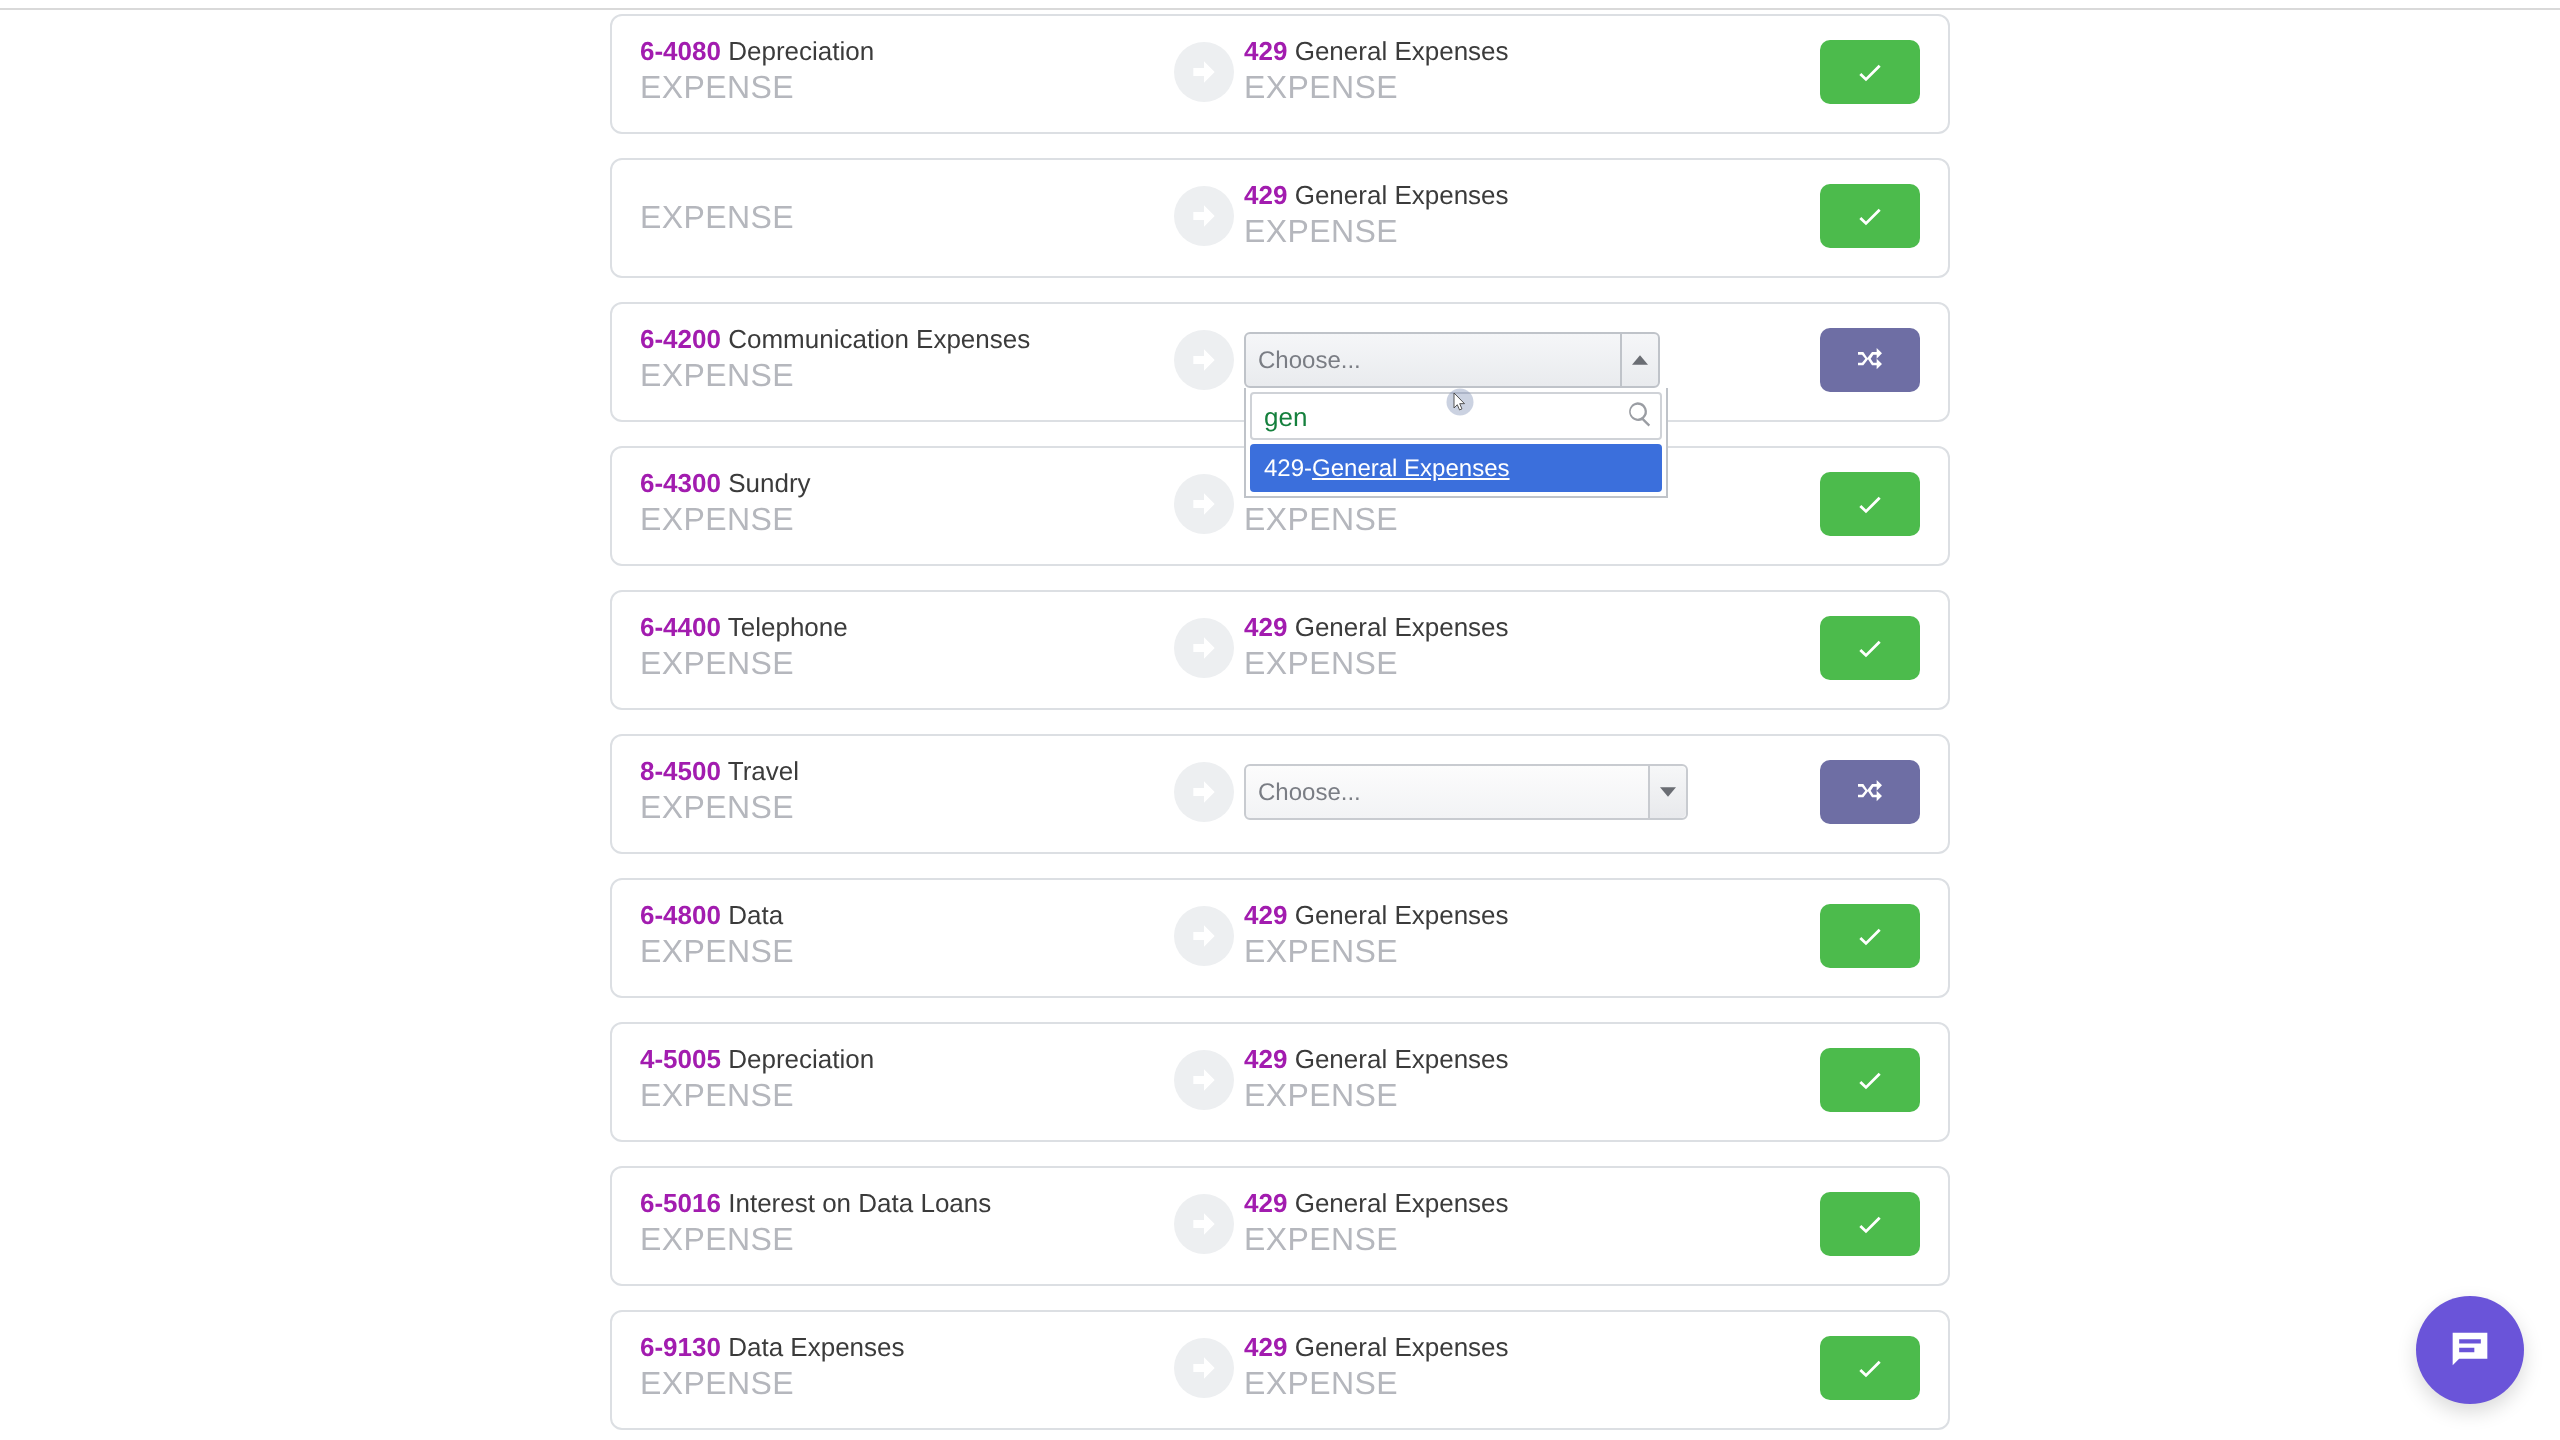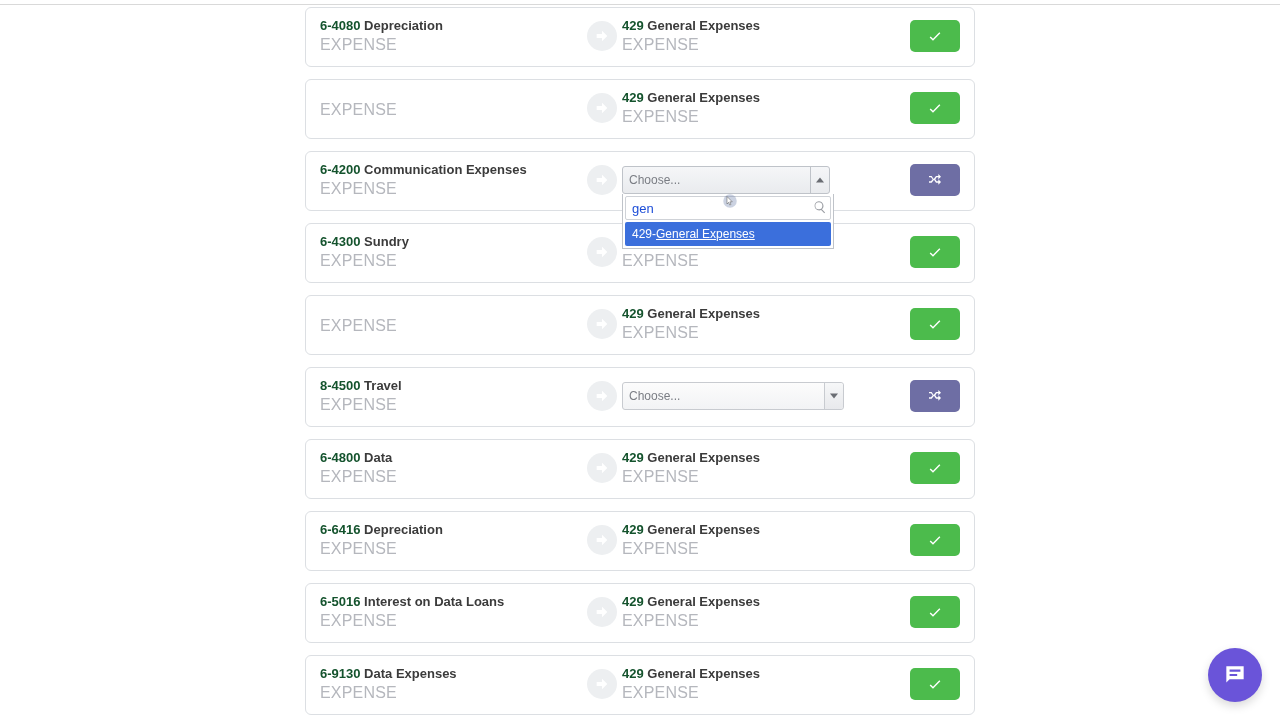--- a/index.html
+++ b/index.html
@@ -50,26 +50,26 @@
     flex: 1;
     position: relative;
   }
   .col-action {
     display: flex;
     justify-content: flex-end;
     align-items: center;
     margin-left: 8px;
   }
   .code {
-    color: #14532d;
+    color: #a21caf;
     font-weight: 700;
   }
   .name {
     color: #3b3b3b;
-    font-weight: 700;
+    font-weight: 400;
   }
   .line1 { font-size: 13px; }
   .line2 {
     font-size: 16px;
     letter-spacing: 0.2px;
     color: #b5b7bd;
     margin-top: 3px;
   }
   .arrow-circle {
     width: 30px; height: 30px;
@@ -141,21 +141,21 @@
   .search-input-wrap {
     position: relative;
   }
   .search-input {
     width: 100%;
     height: 24px;
     border: 1px solid #cfd2d7;
     border-radius: 2px;
     padding: 0 22px 0 6px;
     font-size: 13px;
-    color: #1d4ed8;
+    color: #15803d;
     box-sizing: border-box;
   }
   .search-icon {
     position: absolute; right: 4px; top: 4px;
     color: #9a9da3;
   }
   .option-hl {
     margin: 2px 0 0 0;
     background: #3b6fdc;
     color: #fff;
@@ -323,20 +323,24 @@
       <div class="col-action">
         <div class="btn btn-green">
     <svg width="16" height="16" viewBox="0 0 24 24">
             <path fill="#fff" d="M9 16.2l-3.5-3.5L4 14.2 9 19l11-11-1.5-1.5z"></path>
           </svg>
   </div>
       </div>
     </div>
     <div class="row">
     <div class="col-left">
+      <div class="line1">
+        <span class="code">6-4400</span>
+        <span class="name">Telephone</span>
+      </div>
       <div class="line2">EXPENSE</div>
     </div>
       <div class="col-mid">
         <div class="arrow-circle">
     <svg width="16" height="16" viewBox="0 0 24 24">
             <path fill="#ffffff" d="M12 4l8 8-8 8v-5H4v-6h8V4z"></path>
           </svg>
   </div>
       </div>
       <div class="col-right">
@@ -413,21 +417,21 @@
         <div class="btn btn-green">
     <svg width="16" height="16" viewBox="0 0 24 24">
             <path fill="#fff" d="M9 16.2l-3.5-3.5L4 14.2 9 19l11-11-1.5-1.5z"></path>
           </svg>
   </div>
       </div>
     </div>
     <div class="row">
     <div class="col-left">
       <div class="line1">
-        <span class="code">6-6416</span>
+        <span class="code">4-5005</span>
         <span class="name">Depreciation</span>
       </div>
       <div class="line2">EXPENSE</div>
     </div>
       <div class="col-mid">
         <div class="arrow-circle">
     <svg width="16" height="16" viewBox="0 0 24 24">
             <path fill="#ffffff" d="M12 4l8 8-8 8v-5H4v-6h8V4z"></path>
           </svg>
   </div>

